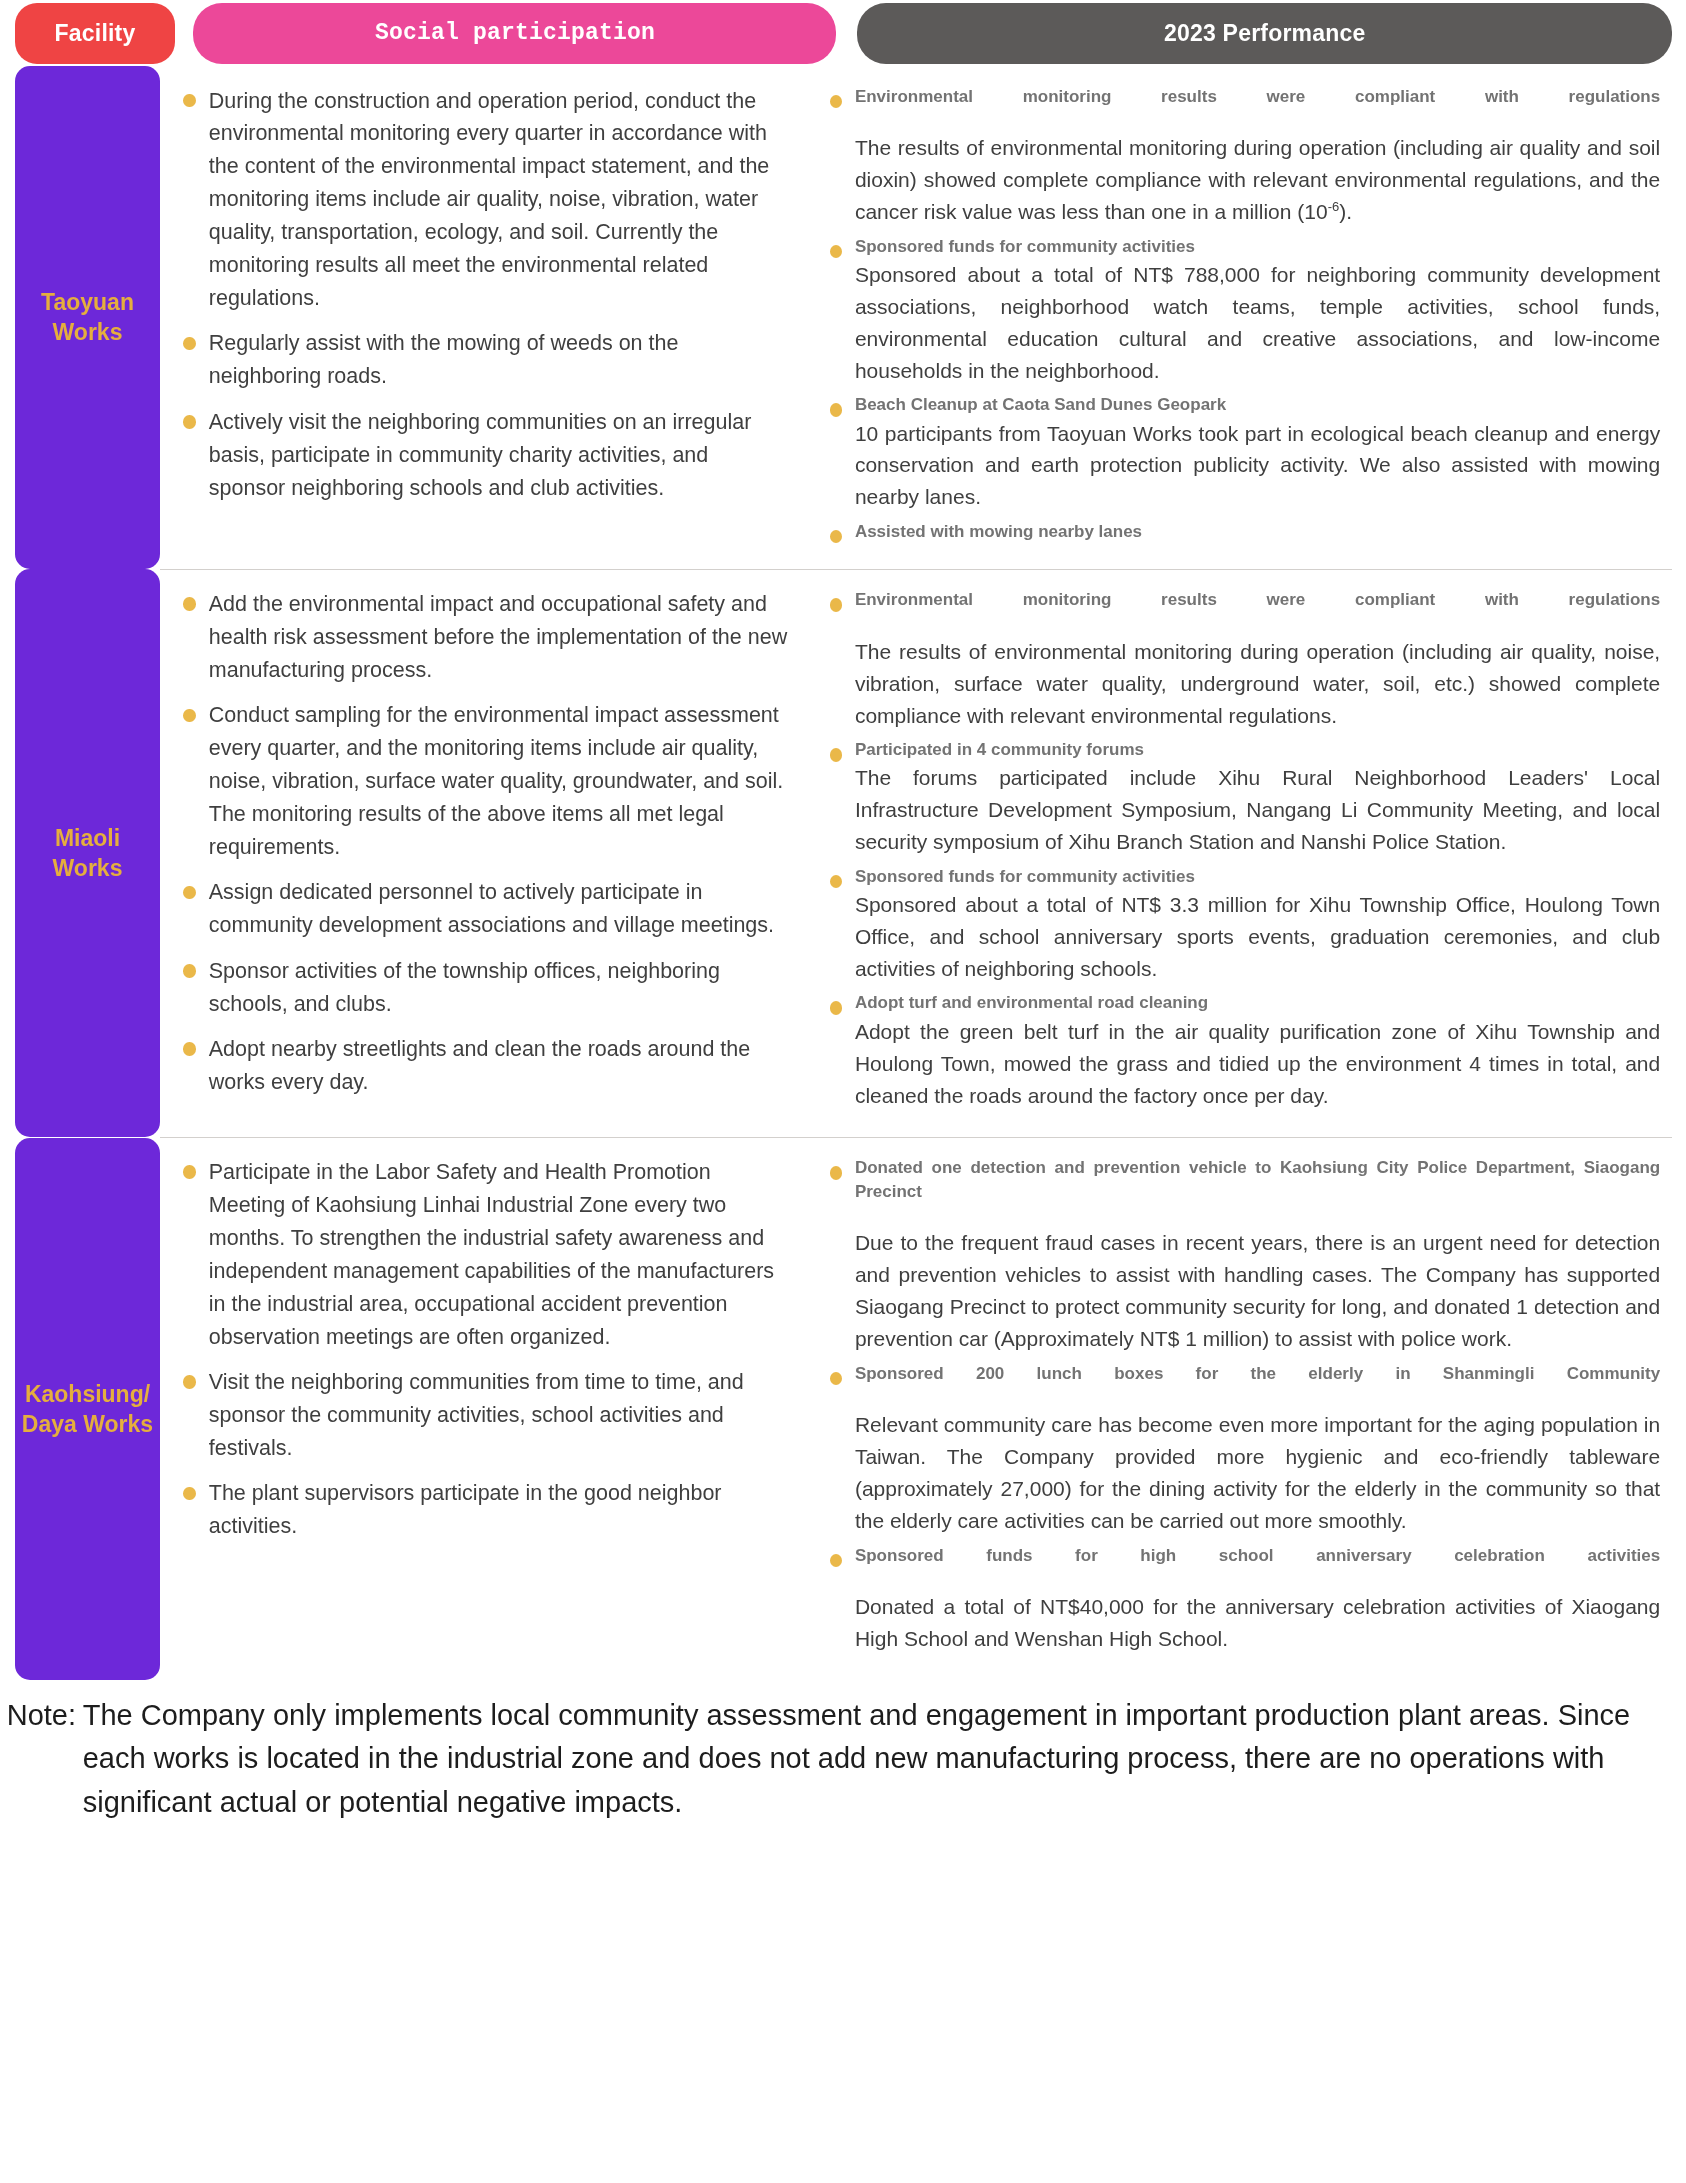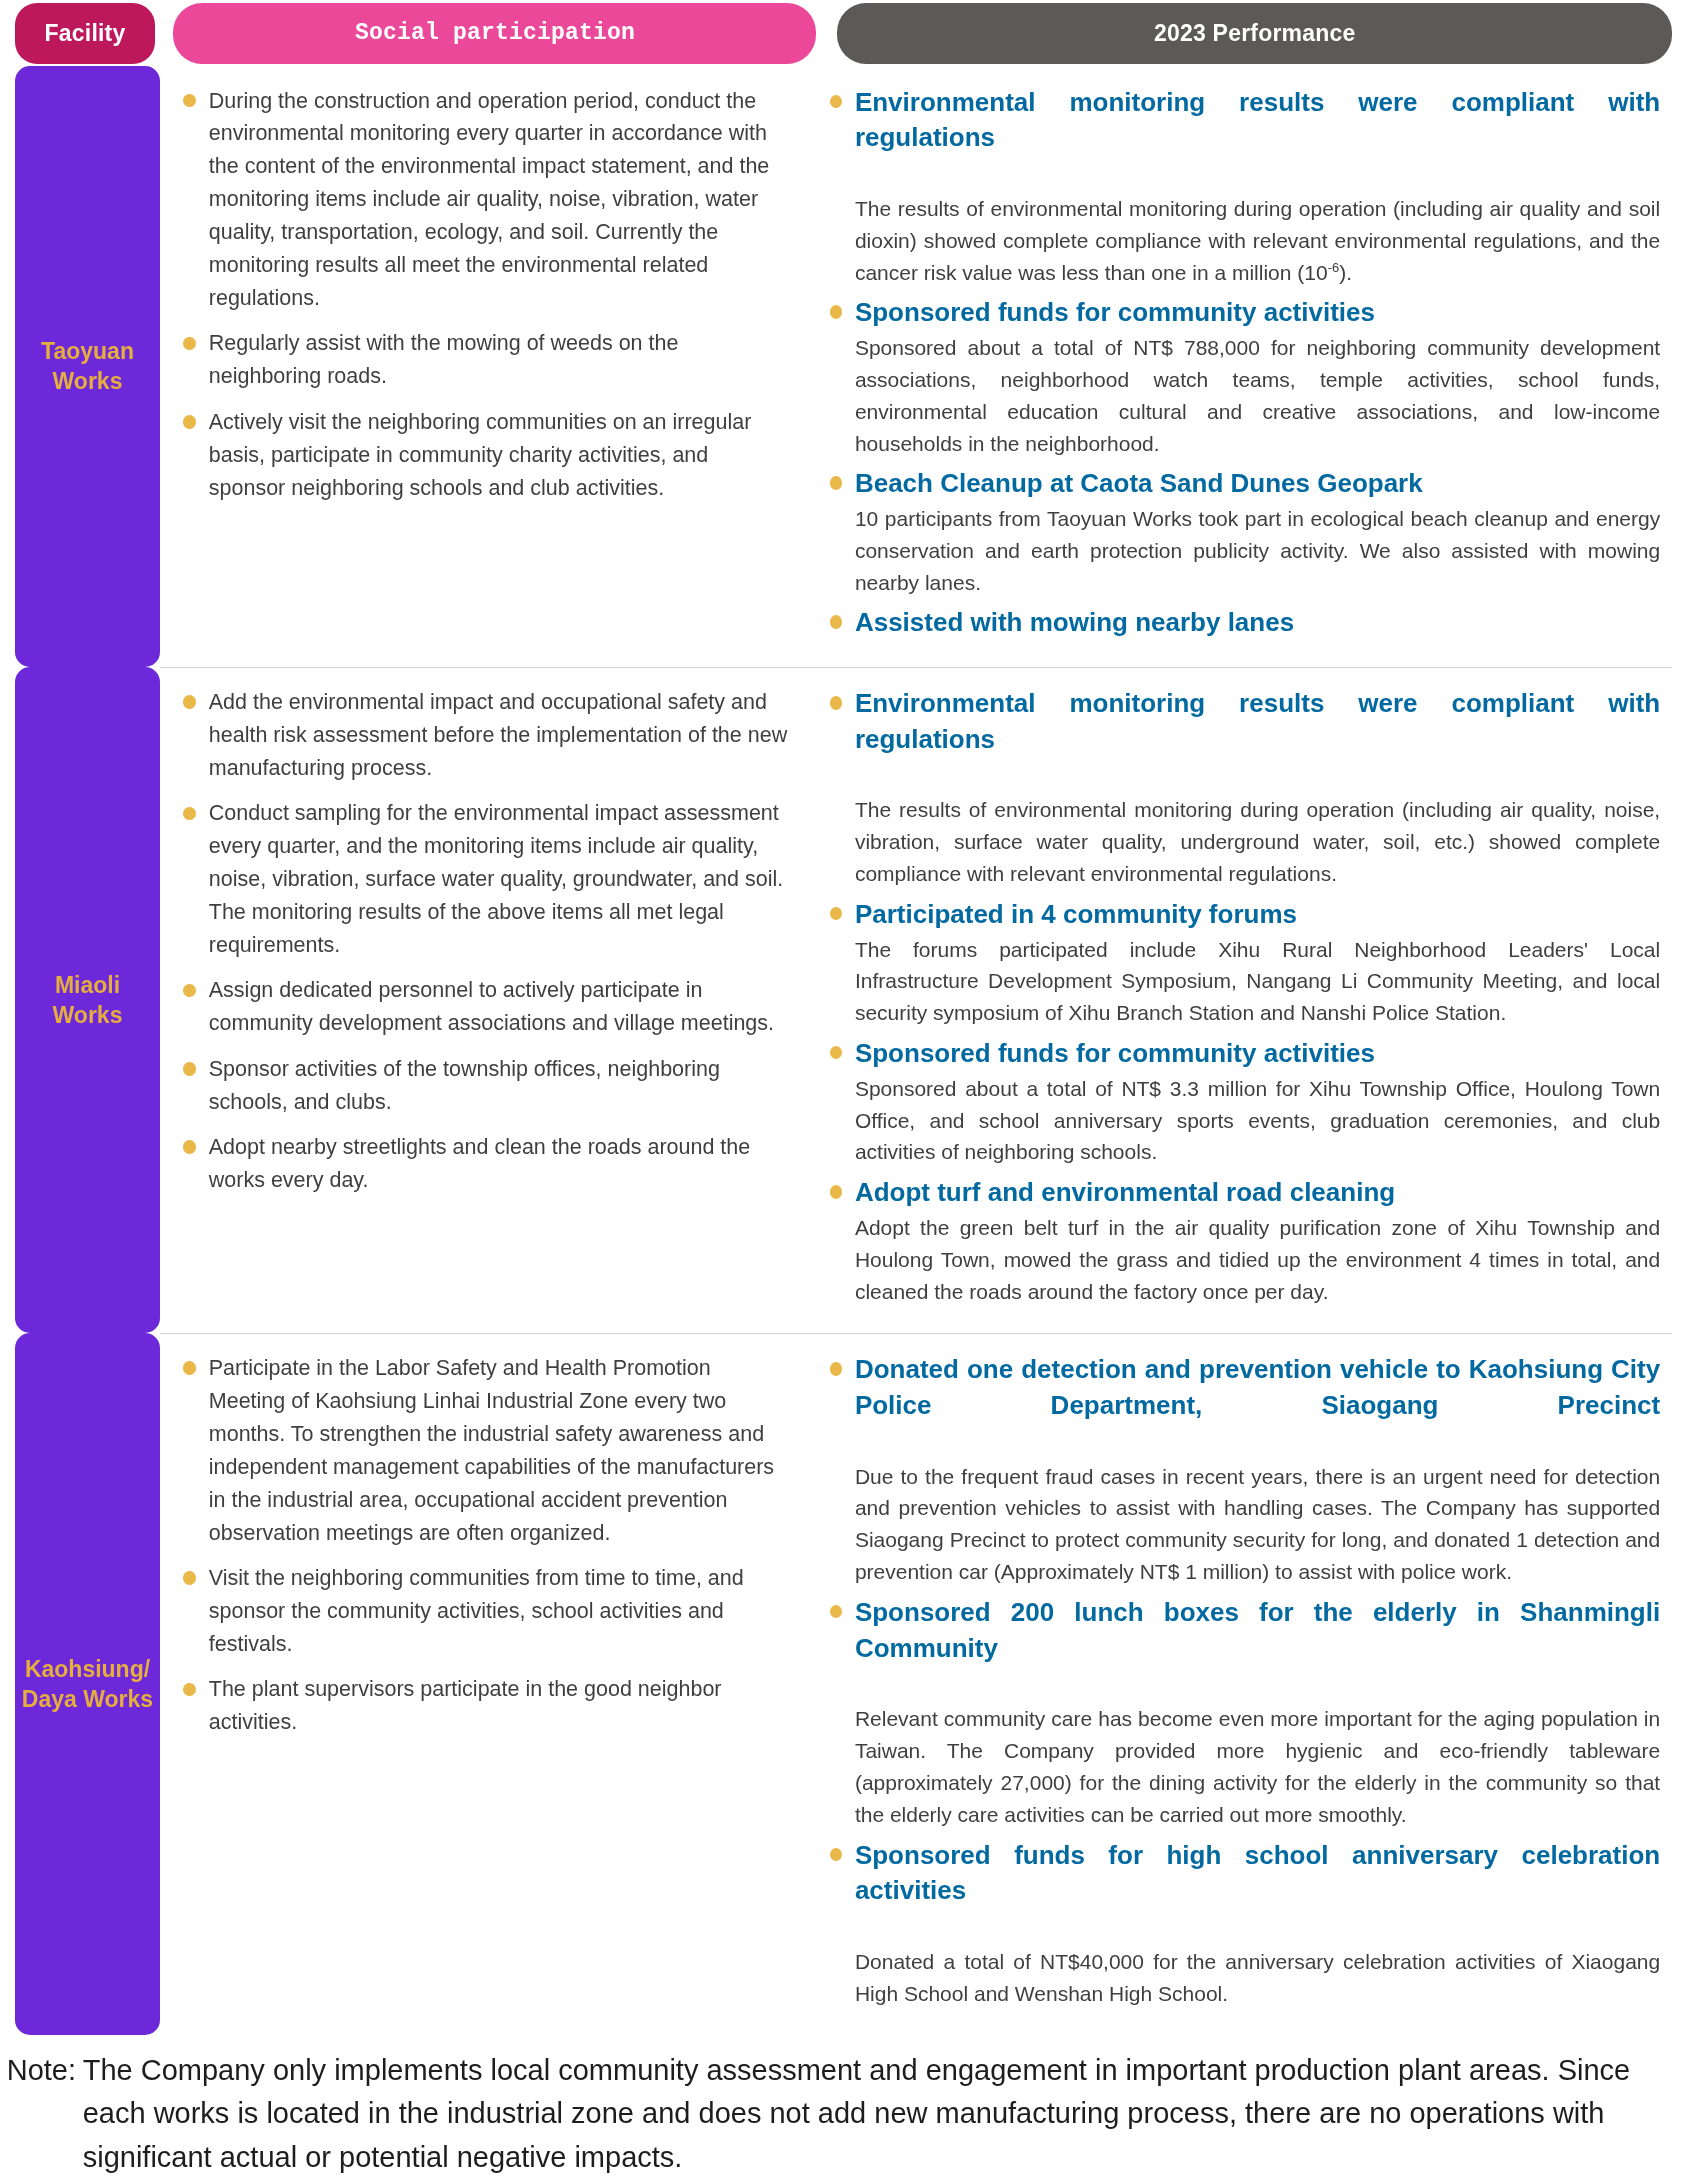--- a/index.html
+++ b/index.html
@@ -32,23 +32,23 @@
   .hdr {
     display: flex;
     align-items: center;
     justify-content: center;
     color: #ffffff;
     font-weight: bold;
     font-size: 23px;
     letter-spacing: 0.2px;
   }
   .hdr-facility {
-    width: 140px;
+    width: 160px;
     margin-left: 15px;
-    background: #be185d;
+    background: #ef4444;
     border-radius: 22px;
     height: 61px;
     margin-top: 2.5px;
   }
   .hdr-social {
     width: 643px;
     margin-left: 11.8px;
     background: #ec4899;
     border-radius: 29px;
     height: 61px;
@@ -141,23 +141,23 @@
     line-height: 1.53;
     color: #3f3f3f;
   }
   .social-cell ul.bullets > li::before { top: 9.3px; }
 
   .perf-cell ul.bullets > li {
     margin-bottom: 6.7px;
   }
   .perf-title {
     display: block;
-    color: #0369a1;
+    color: #737373;
     font-weight: bold;
-    font-size: 26px;
+    font-size: 17px;
     line-height: 1.38;
   }
   .perf-body {
     display: block;
     color: #3f3f3f;
     font-size: 21px;
     line-height: 1.52;
     text-align: justify;
     text-justify: inter-word;
     margin-top: 0.8px;

